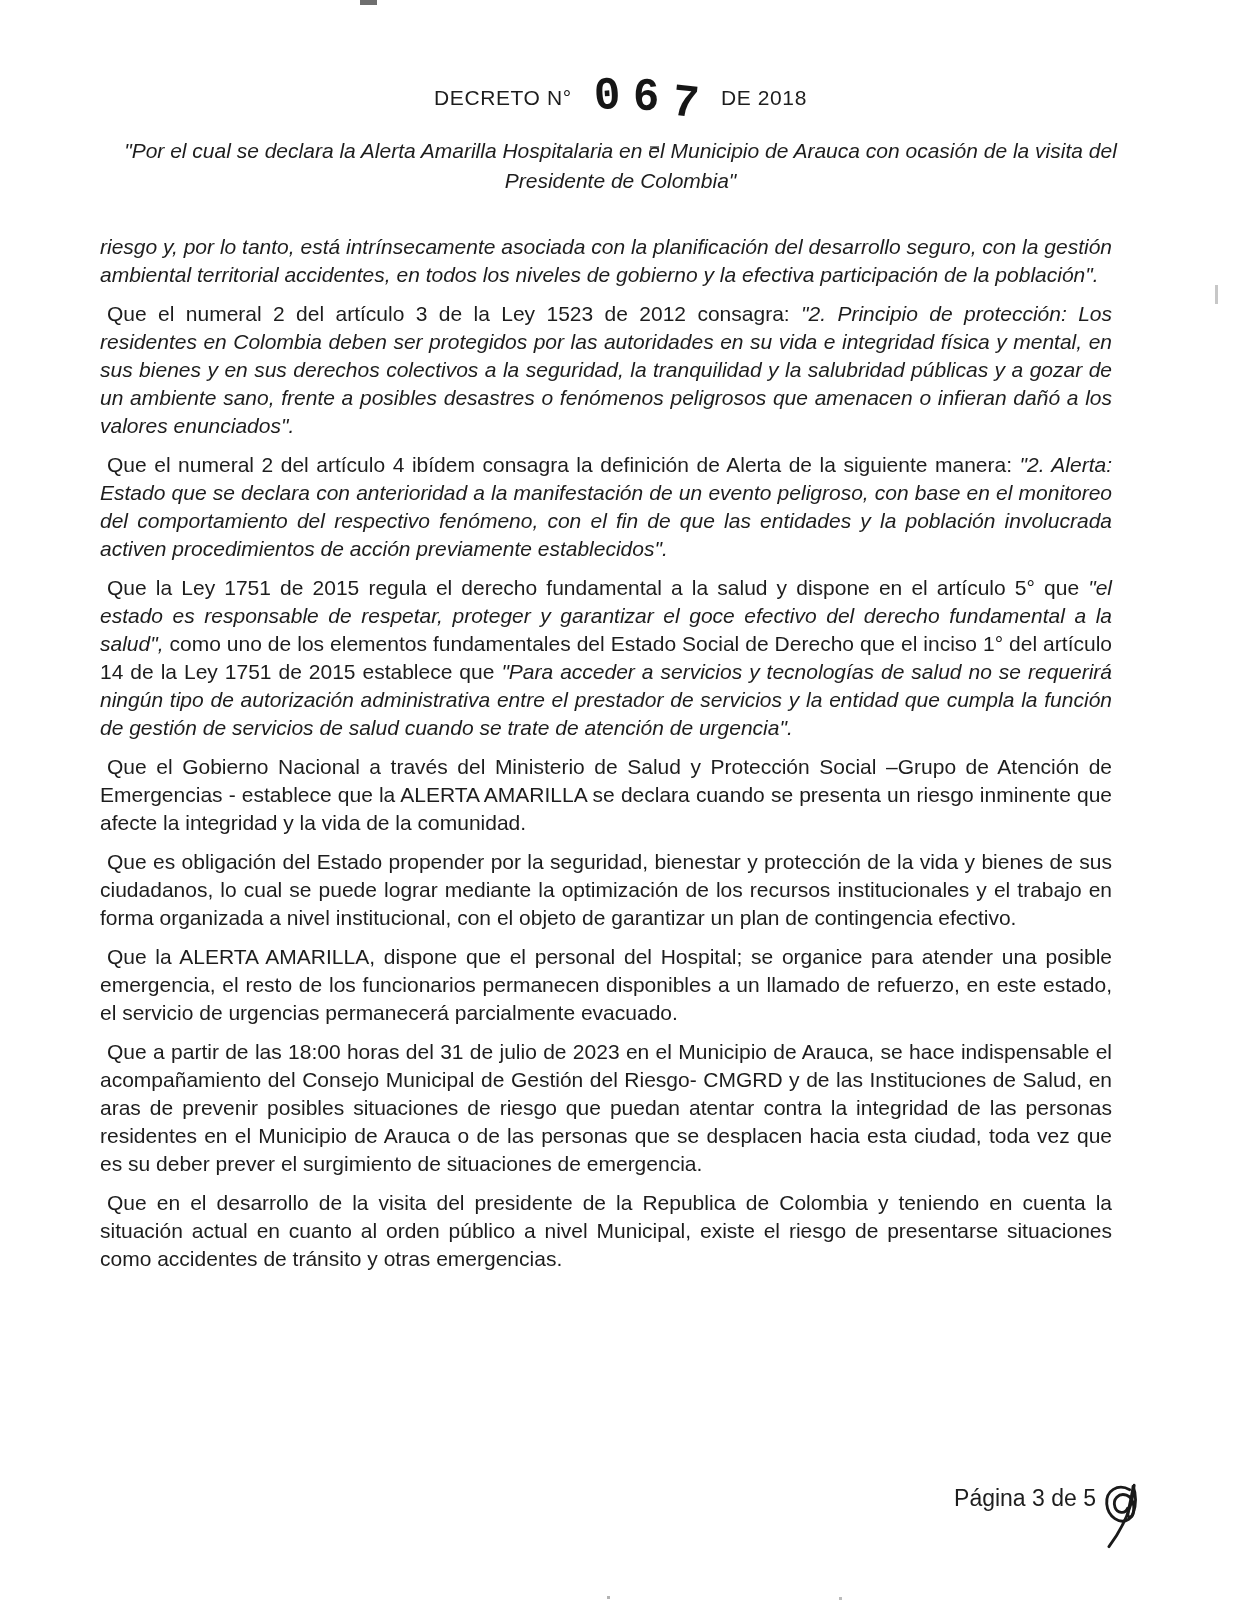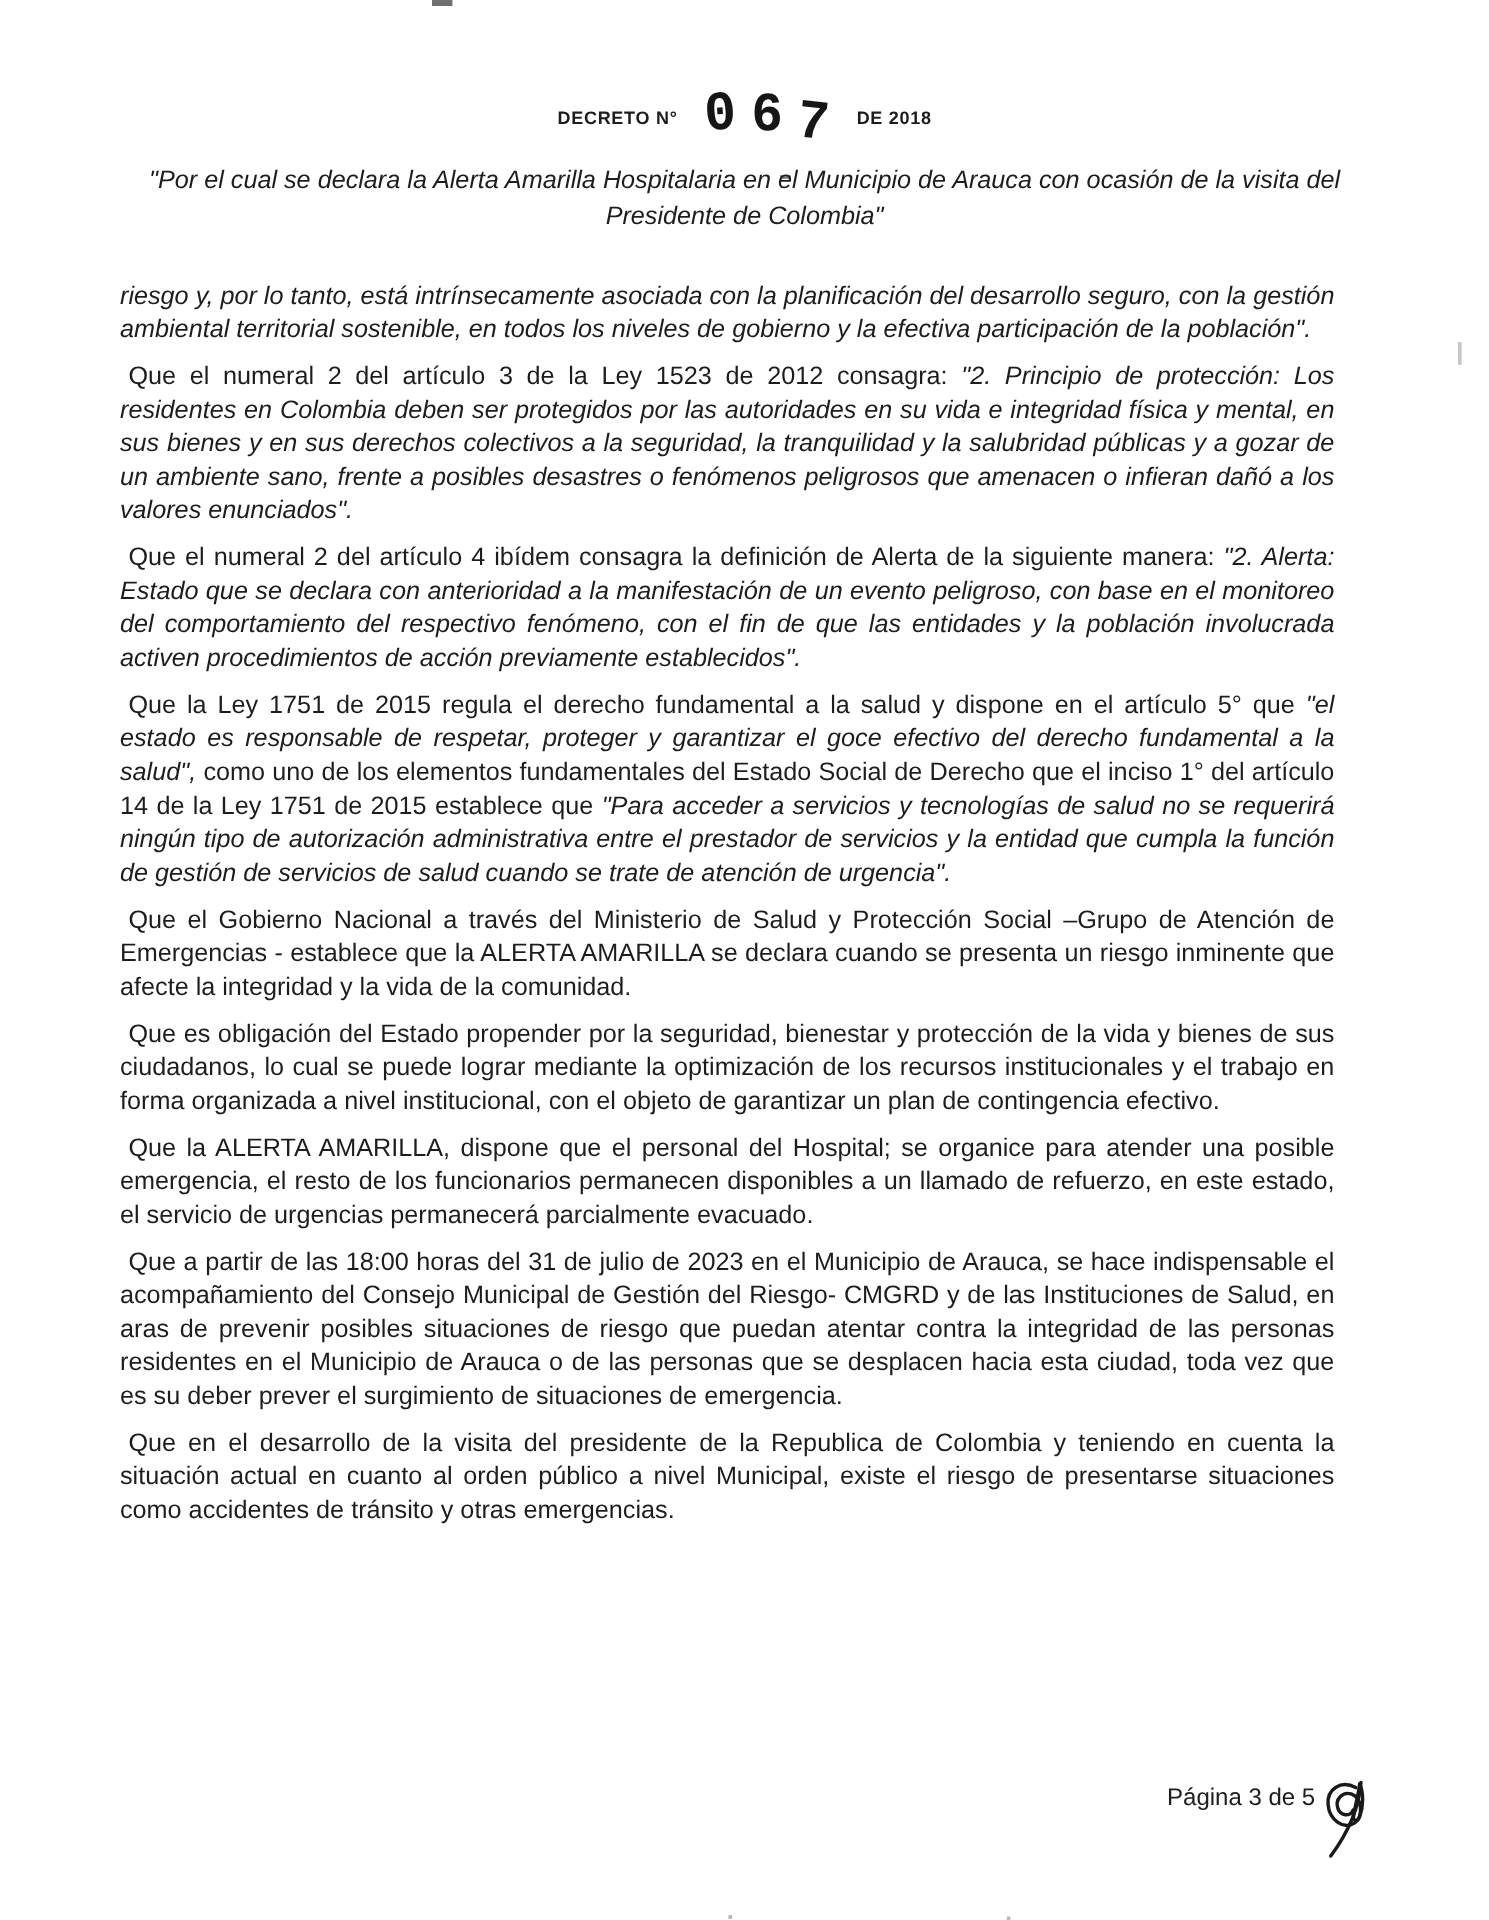--- a/index.html
+++ b/index.html
@@ -19,22 +19,22 @@
     position: absolute;
     top: 74px;
     left: 0;
     width: 100%;
     display: flex;
     justify-content: center;
     align-items: center;
     gap: 16px;
   }
   .h-text {
-    font-weight: 700;
-    font-size: 15px;
+    font-weight: 400;
+    font-size: 21px;
     letter-spacing: 0.6px;
     transform: translateY(2px);
   }
   .stamp {
     display: inline-flex;
     gap: 13px;
     align-items: flex-start;
     margin: 0 6px;
   }
   .stamp span {
@@ -82,21 +82,21 @@
   
   .footer {
     position: absolute;
     top: 1480px;
     right: 98px;
     display: flex;
     align-items: flex-start;
     gap: 3px;
   }
   .page-num {
-    font-size: 20px;
+    font-size: 23px;
     line-height: 28px;
     padding-top: 4px;
   }
   .sig {
     width: 44px;
     height: 68px;
     margin-top: 2px;
   }
   .sig path {
     fill: none;
@@ -130,21 +130,21 @@
         <span>0</span>
         <span>6</span>
         <span>7</span>
       </span>
     <span class="h-text">DE 2018</span>
   </div>
 
   <div class="subtitle">"Por el cual se declara la Alerta Amarilla Hospitalaria en el Municipio de Arauca con ocasión de la visita del Presidente de Colombia"</div>
 
   <div class="body-text">
-      <p class=""><span class="it">riesgo y, por lo tanto, está intrínsecamente asociada con la planificación del desarrollo seguro, con la gestión ambiental territorial sostenible, en todos los niveles de gobierno y la efectiva participación de la población".</span></p>
+      <p class=""><span class="it">riesgo y, por lo tanto, está intrínsecamente asociada con la planificación del desarrollo seguro, con la gestión ambiental territorial accidentes, en todos los niveles de gobierno y la efectiva participación de la población".</span></p>
       <p class="indent"><span>Que el numeral 2 del artículo 3 de la Ley 1523 de 2012 consagra: </span><span class="it">"2. Principio de protección: Los residentes en Colombia deben ser protegidos por las autoridades en su vida e integridad física y mental, en sus bienes y en sus derechos colectivos a la seguridad, la tranquilidad y la salubridad públicas y a gozar de un ambiente sano, frente a posibles desastres o fenómenos peligrosos que amenacen o infieran dañó a los valores enunciados".</span></p>
       <p class="indent"><span>Que el numeral 2 del artículo 4 ibídem consagra la definición de Alerta de la siguiente manera: </span><span class="it">"2. Alerta: Estado que se declara con anterioridad a la manifestación de un evento peligroso, con base en el monitoreo del comportamiento del respectivo fenómeno, con el fin de que las entidades y la población involucrada activen procedimientos de acción previamente establecidos".</span></p>
       <p class="indent"><span>Que la Ley 1751 de 2015 regula el derecho fundamental a la salud y dispone en el artículo 5° que </span><span class="it">"el estado es responsable de respetar, proteger y garantizar el goce efectivo del derecho fundamental a la salud",</span><span> como uno de los elementos fundamentales del Estado Social de Derecho que el inciso 1° del artículo 14 de la Ley 1751 de 2015 establece que </span><span class="it">"Para acceder a servicios y tecnologías de salud no se requerirá ningún tipo de autorización administrativa entre el prestador de servicios y la entidad que cumpla la función de gestión de servicios de salud cuando se trate de atención de urgencia".</span></p>
       <p class="indent"><span>Que el Gobierno Nacional a través del Ministerio de Salud y Protección Social –Grupo de Atención de Emergencias - establece que la ALERTA AMARILLA se declara cuando se presenta un riesgo inminente que afecte la integridad y la vida de la comunidad.</span></p>
       <p class="indent"><span>Que es obligación del Estado propender por la seguridad, bienestar y protección de la vida y bienes de sus ciudadanos, lo cual se puede lograr mediante la optimización de los recursos institucionales y el trabajo en forma organizada a nivel institucional, con el objeto de garantizar un plan de contingencia efectivo.</span></p>
       <p class="indent"><span>Que la ALERTA AMARILLA, dispone que el personal del Hospital; se organice para atender una posible emergencia, el resto de los funcionarios permanecen disponibles a un llamado de refuerzo, en este estado, el servicio de urgencias permanecerá parcialmente evacuado.</span></p>
       <p class="indent"><span>Que a partir de las 18:00 horas del 31 de julio de 2023 en el Municipio de Arauca, se hace indispensable el acompañamiento del Consejo Municipal de Gestión del Riesgo- CMGRD y de las Instituciones de Salud, en aras de prevenir posibles situaciones de riesgo que puedan atentar contra la integridad de las personas residentes en el Municipio de Arauca o de las personas que se desplacen hacia esta ciudad, toda vez que es su deber prever el surgimiento de situaciones de emergencia.</span></p>
       <p class="indent"><span>Que en el desarrollo de la visita del presidente de la Republica de Colombia y teniendo en cuenta la situación actual en cuanto al orden público a nivel Municipal, existe el riesgo de presentarse situaciones como accidentes de tránsito y otras emergencias.</span></p>
     </div>
 

